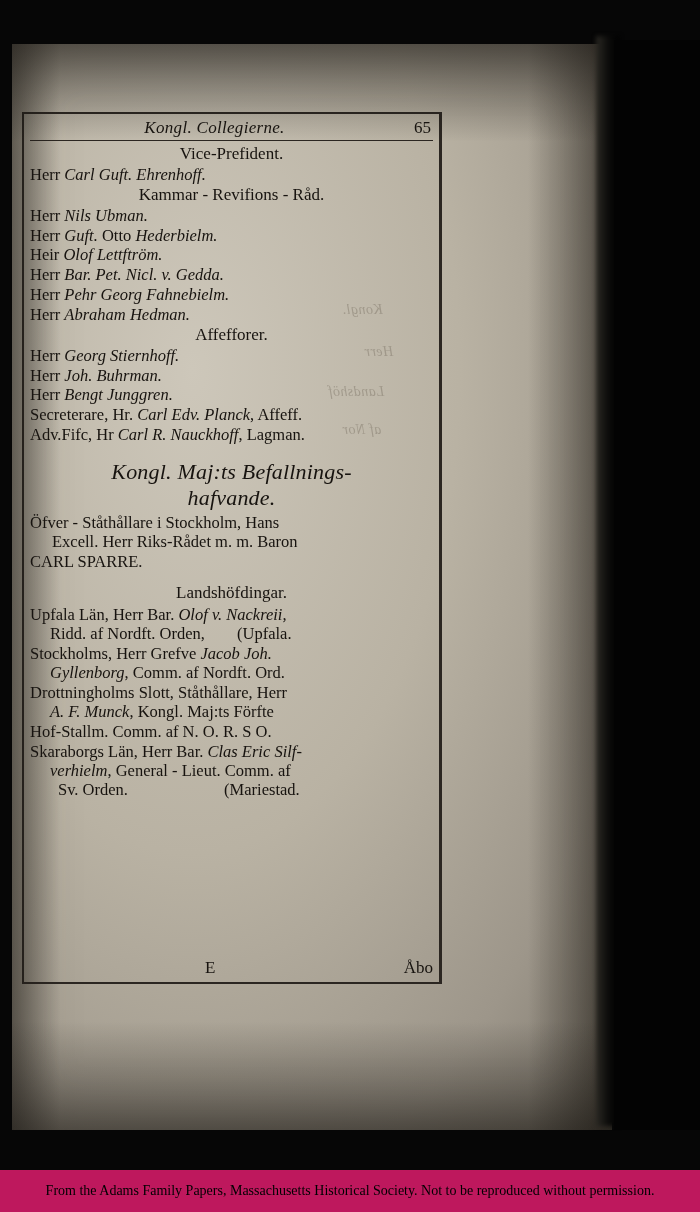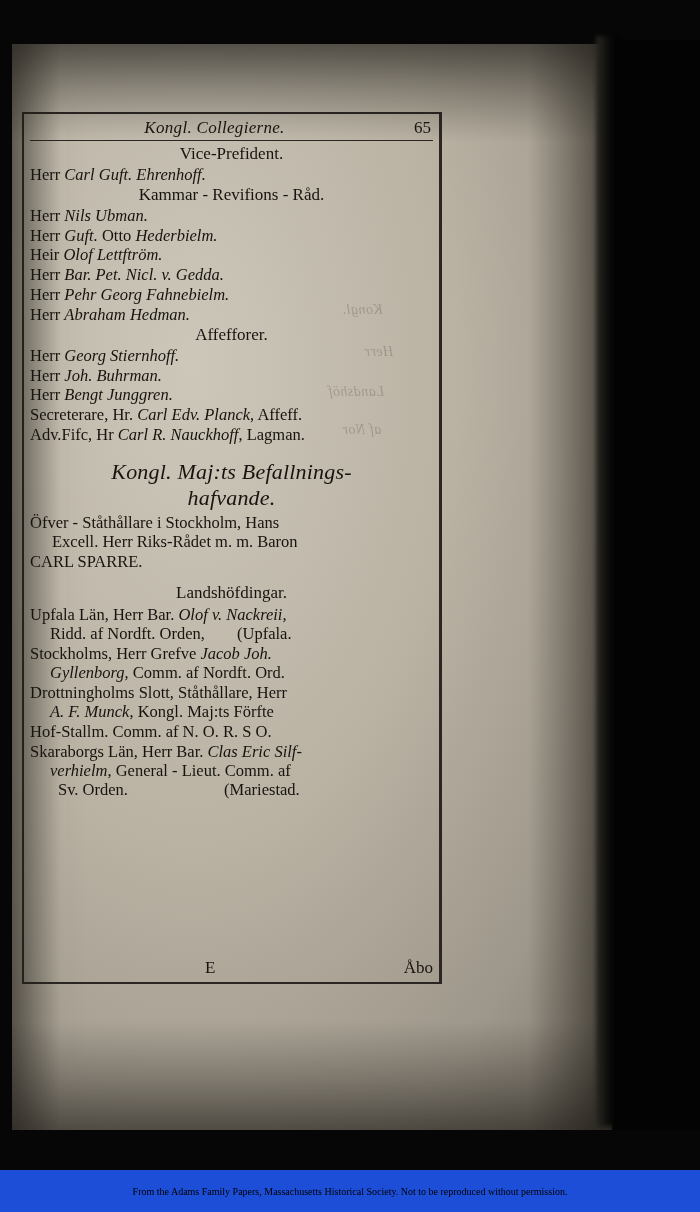--- a/index.html
+++ b/index.html
@@ -151,27 +151,27 @@
     font-size: 17px;
   }
   .footline .sig { margin-left: 175px; }
   .footline .cw { font-style: normal; }
 
   
   #caption {
     position: absolute;
     left: 0; top: 1170px;
     width: 700px; height: 42px;
-    background: #1d4ed8;
+    background: #be185d;
     color: #000;
     display: flex;
     align-items: center;
     justify-content: center;
     font-family: "Liberation Serif", serif;
-    font-size: 10px;
+    font-size: 14px;
   }
 </style>
 </head>
 <body>
 
 <div id="scan">
 
   <div id="leaf">
 
     <div class="bleed" style="left:330px; top:258px;">Kongl.</div>

